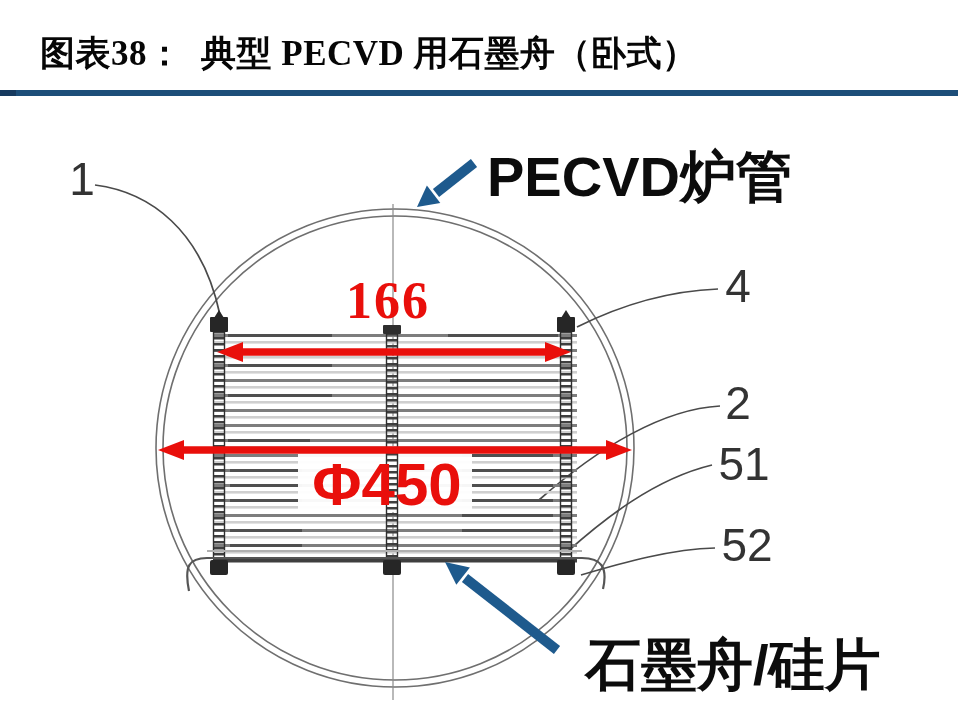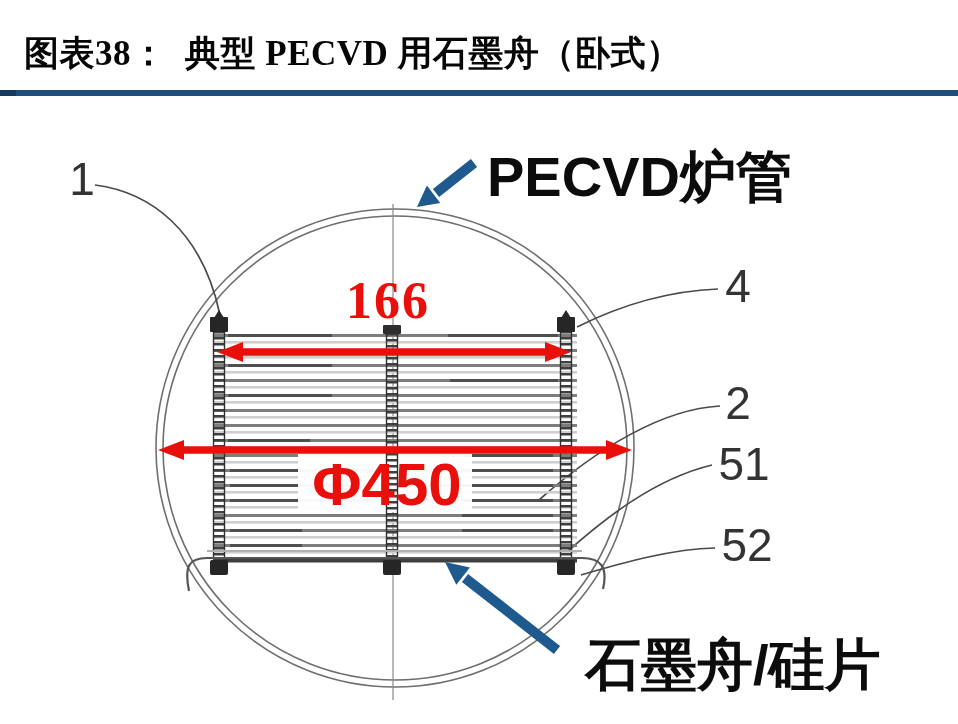--- a/index.html
+++ b/index.html
@@ -1,19 +1,19 @@
 <!DOCTYPE html>
 <html><head>
 <meta charset="utf-8">
 <style>
   html,body{margin:0;padding:0;background:#ffffff;}
   body{width:958px;height:724px;position:relative;overflow:hidden;
        font-family:"Liberation Sans",sans-serif;}
   .figure-title{
-    position:absolute;left:24px;top:30px;width:900px;
+    position:absolute;left:40px;top:30px;width:900px;
     font-family:"Liberation Serif",serif;
     font-weight:bold;font-size:35px;color:#060606;
     white-space:pre;letter-spacing:0.5px;
   }
   .divider{
     position:absolute;left:0;top:90px;width:958px;height:6px;background:#1d4e79;
   }
   .divider-cap{
     position:absolute;left:0;top:90px;width:16px;height:6px;background:#163a5f;
   }

